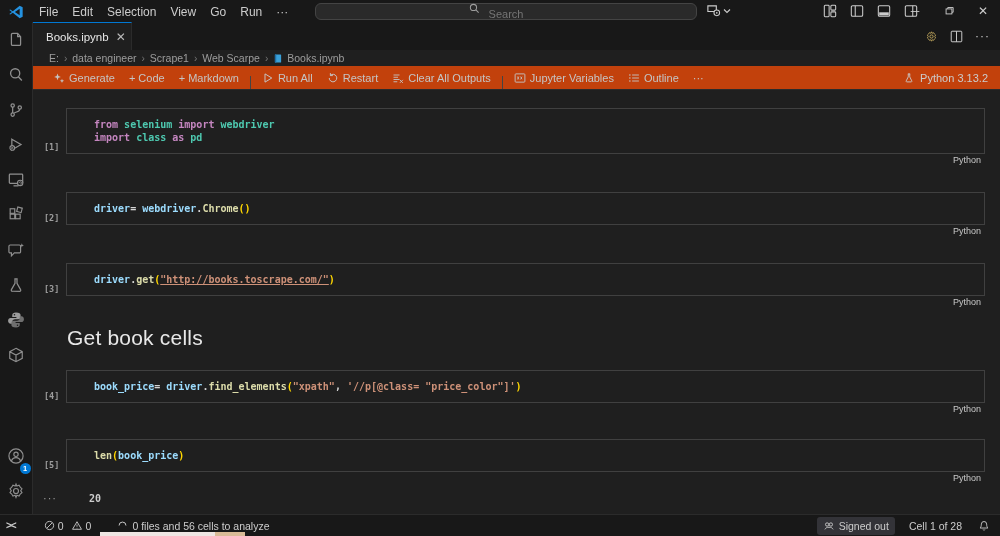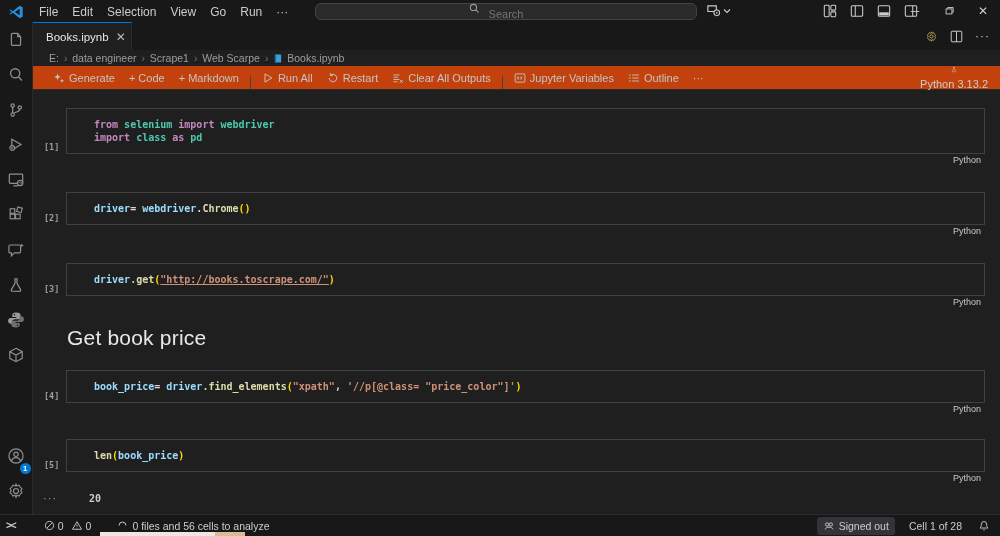--- a/index.html
+++ b/index.html
@@ -44,21 +44,21 @@
     display:flex; align-items:center; padding-left:14px; font-size:10.5px; color:#9d9d9d; }
   .crumb { padding:0 2px; }
   .crumb-sep { color:#767676; padding:0 3px; font-size:10px; }
   .crumb-file { display:flex; align-items:center; gap:4px; }
 
   
   #nbtoolbar { position:absolute; left:33px; top:66px; width:967px; height:24px; background:#c2410c;
     border-bottom:1px solid #2b2b2b; display:flex; align-items:flex-end; padding-left:13px; font-size:11px; color:#c5c5c5; }
   .tb-item { display:flex; align-items:center; gap:4px; padding:0 7px; height:22px; cursor:default; white-space:nowrap; }
   .tb-divider { width:1px; height:13px; background:#444; margin:0 4px; }
-  #kernel-picker { position:absolute; right:12px; top:0; height:24px; display:flex; align-items:center; gap:5px; font-size:11px; color:#cccccc;flex-direction:column; }
+  #kernel-picker { position:absolute; right:12px; top:0; height:24px; display:flex; align-items:center; gap:5px; font-size:11px; color:#cccccc; }
 
   
   #notebook { position:absolute; left:33px; top:90px; width:967px; height:424px; background:#1f1f1f; overflow:hidden; }
   .cell-block { position:relative; margin-left:33px; margin-right:15px; }
   .cell { border:1px solid #404040; background:#1f1f1f; padding:9px 0 9px 27px;
     font-family:"DejaVu Sans Mono", monospace; font-size:10px; font-weight:600; letter-spacing:0px; }
   .code-line { height:13px; line-height:13px; white-space:pre; }
   .exec { position:absolute; left:-22px; bottom:16px; font-family:"DejaVu Sans Mono",monospace;
     font-size:8.5px; color:#9d9d9d; font-weight:600; }
   .lang-row { height:14px; text-align:right; font-size:9px; color:#c8c8c8; padding-right:4px; line-height:12px; }
@@ -354,21 +354,21 @@
   </div>
 
   <div class="cell-block" style="margin-top:24px;">
     <div class="cell">
       <div class="code-line"><span class="tok var">driver</span><span class="tok plain">.</span><span class="tok fn">get</span><span class="tok paren">(</span><span class="tok str link">"http://books.toscrape.com/"</span><span class="tok paren">)</span></div>
     </div>
     <div class="exec">[3]</div>
     <div class="lang-row">Python</div>
   </div>
 
-  <div id="md-heading">Get book price</div>
+  <div id="md-heading">Get book cells</div>
 
   <div class="cell-block">
     <div class="cell">
       <div class="code-line"><span class="tok var">book_price</span><span class="tok plain">= </span><span class="tok var">driver</span><span class="tok plain">.</span><span class="tok fn">find_elements</span><span class="tok paren">(</span><span class="tok str">"xpath"</span><span class="tok plain">, </span><span class="tok str">'//p[@class= "price_color"]'</span><span class="tok paren">)</span></div>
     </div>
     <div class="exec">[4]</div>
     <div class="lang-row">Python</div>
   </div>
 
   <div class="cell-block" style="margin-top:22px;">

